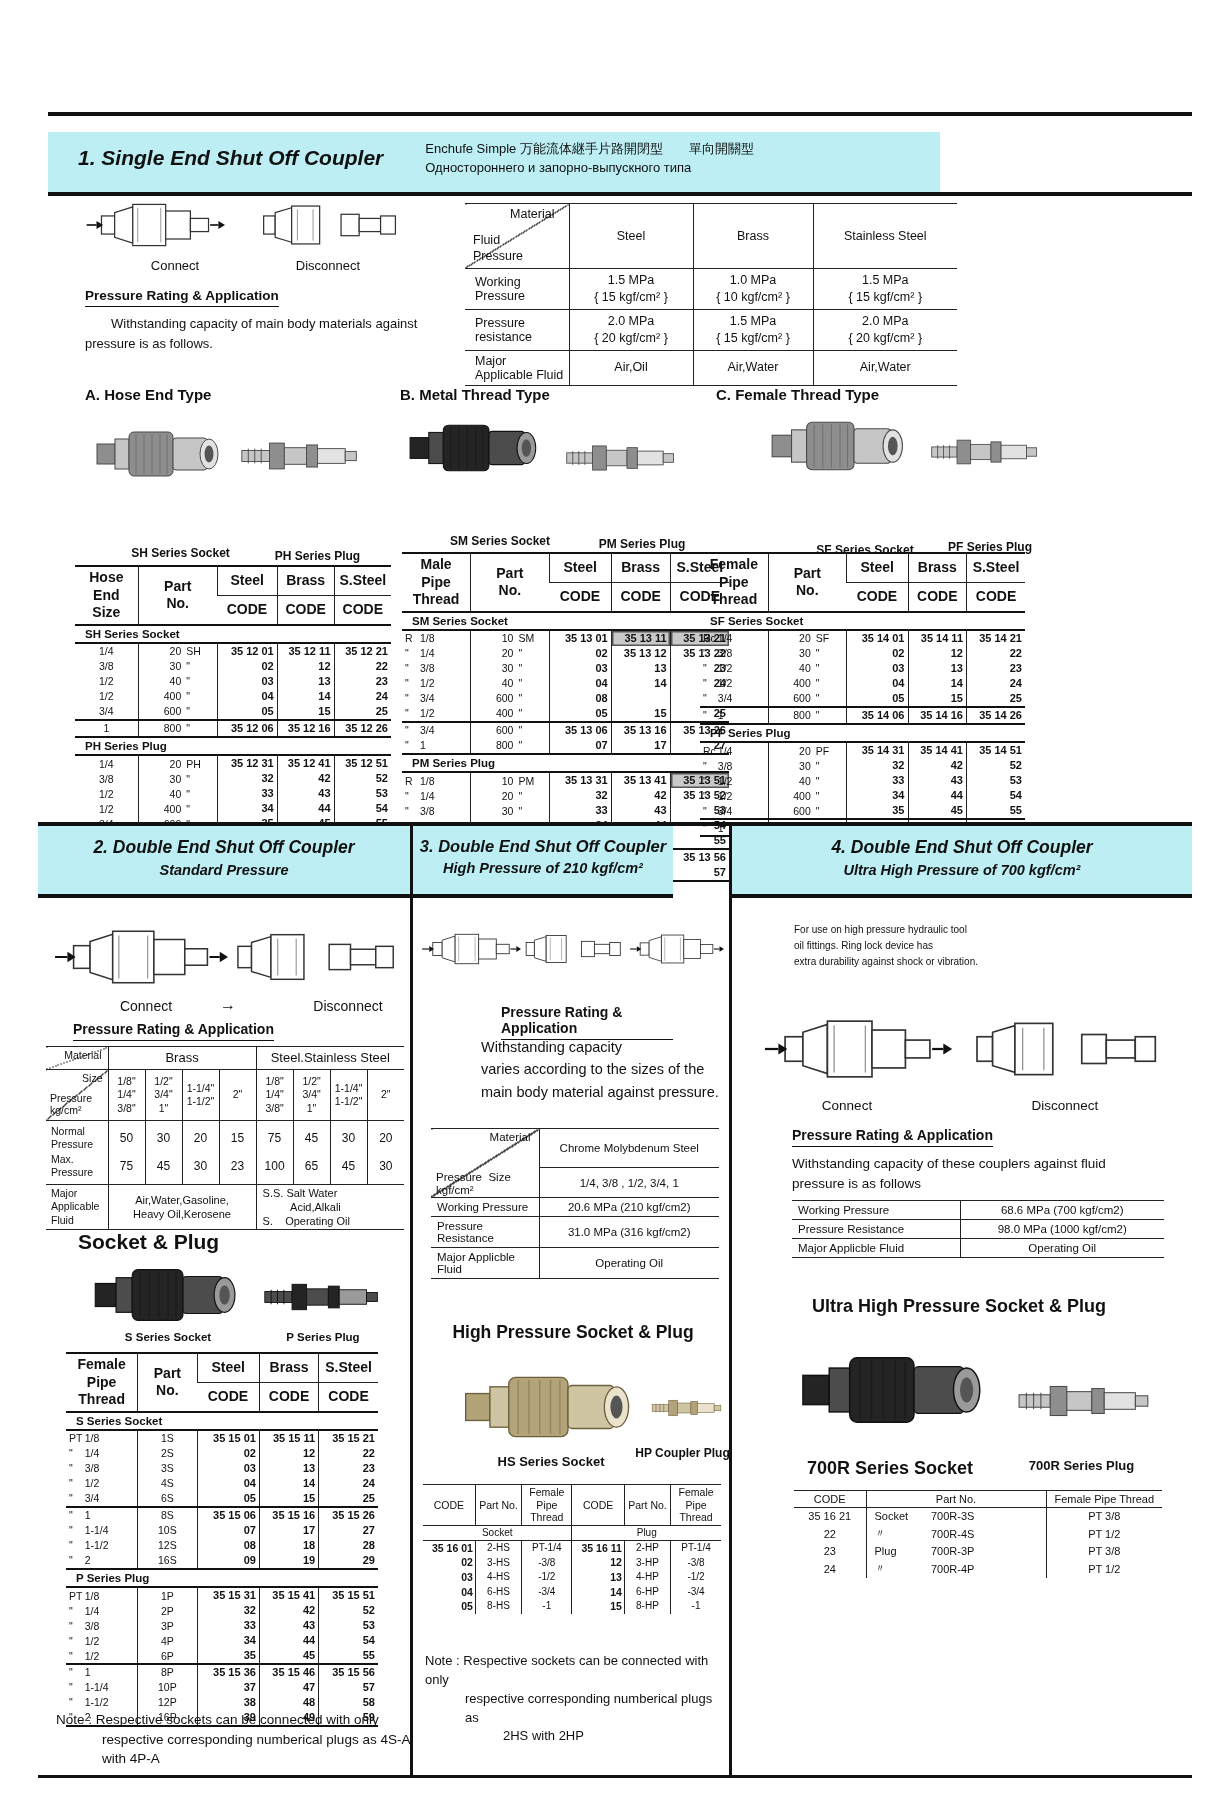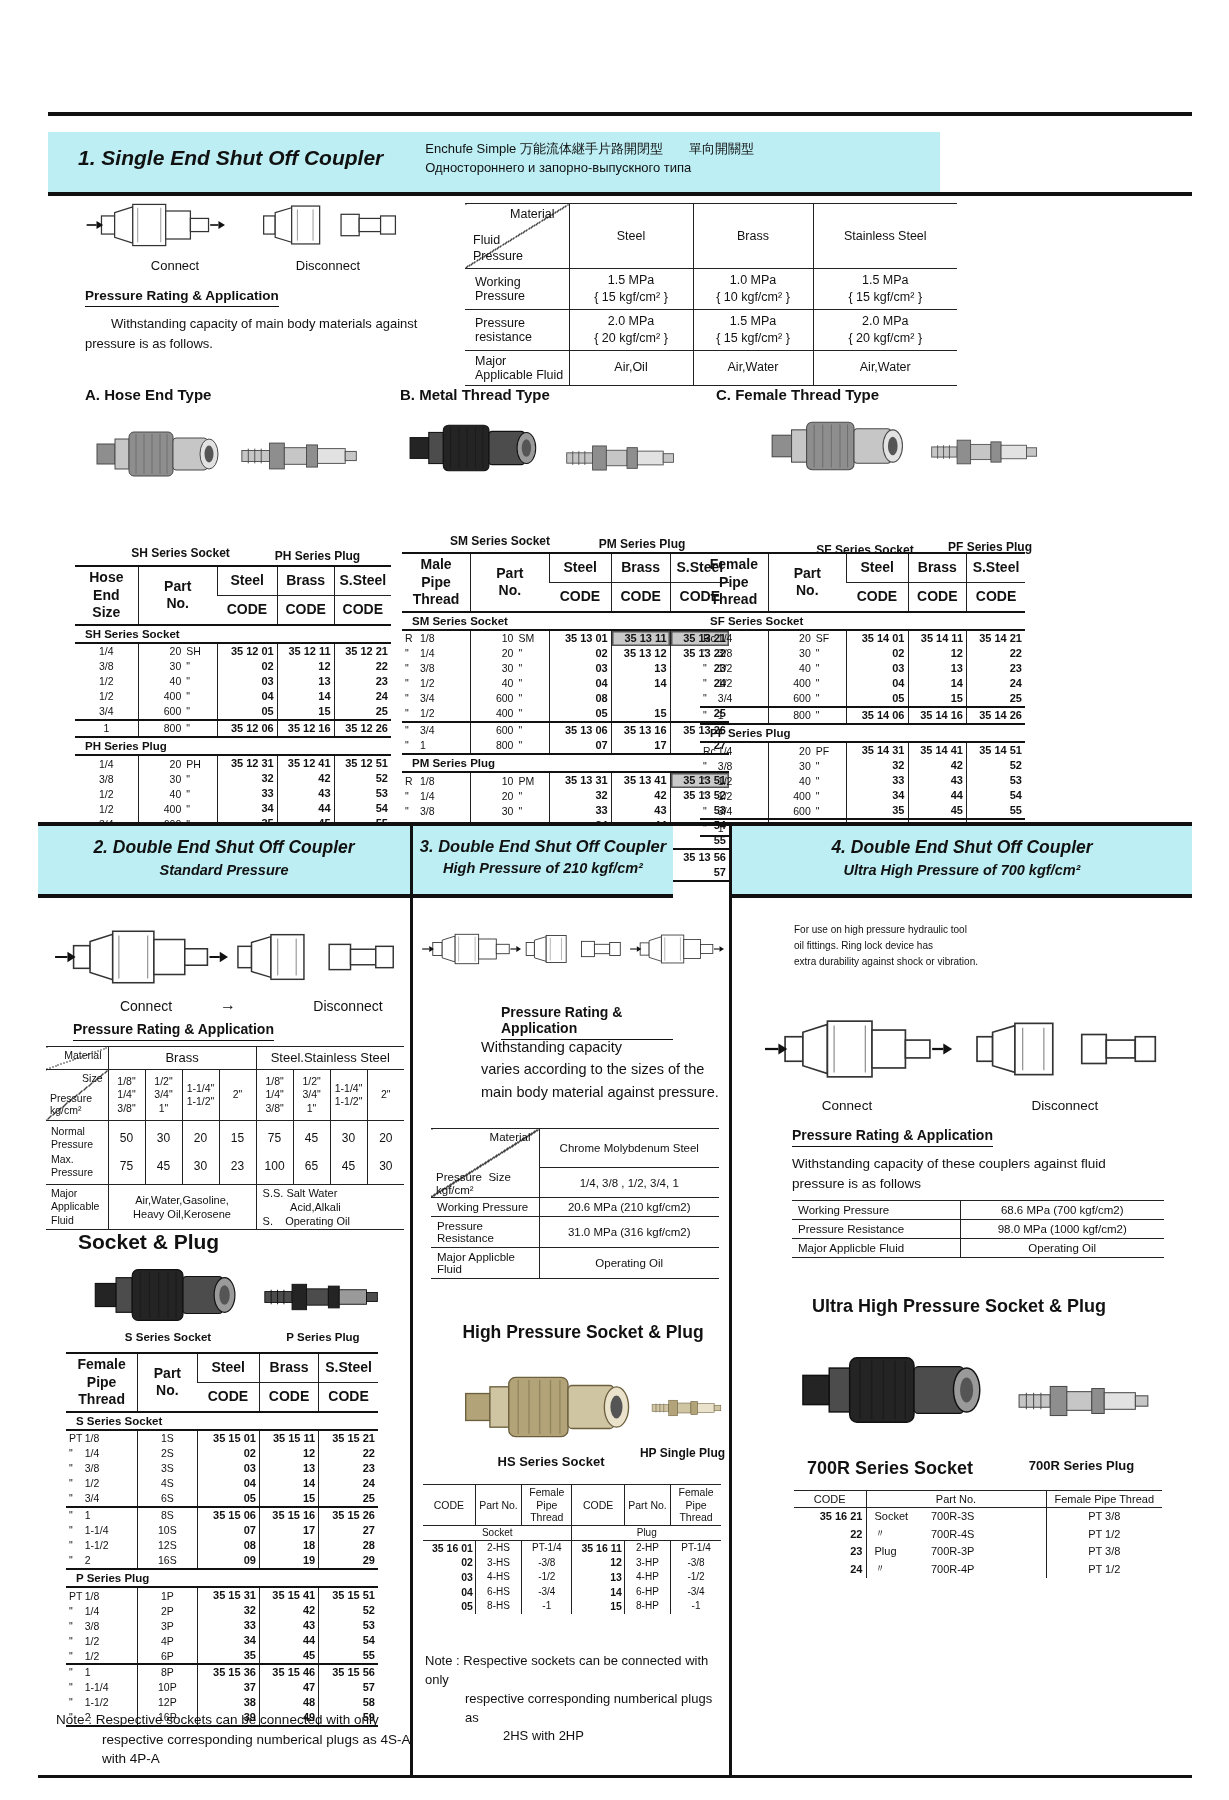--- a/index.html
+++ b/index.html
@@ -101,21 +101,21 @@
   .hptable tbody.data td{border-top:none;border-bottom:none;}
   .hptable tbody.data tr:first-child td{border-top:1px solid #222;}
   .hptable tbody.data td:nth-child(1),.hptable tbody.data td:nth-child(4){text-align:right;font-weight:bold;font-size:10.5px;}
   
   .t700{border-collapse:collapse;width:100%;font-size:11px;table-layout:fixed;}
   .t700 th,.t700 td{border:1px solid #222;padding:2px 3px;text-align:center;font-weight:normal;}
   .t700 tr>*:first-child{border-left:none;}
   .t700 tr>*:last-child{border-right:none;}
   .t700 tbody td{border-top:none;border-bottom:none;}
   .t700 tbody tr:first-child td{border-top:1px solid #222;}
-  .t700 tbody td:nth-child(1){text-align:right;font-weight:bold;}
+  .t700 tbody td:nth-child(1){font-weight:normal;}
   .t700 tbody td:nth-child(2){border-right:none;text-align:left;padding-left:8px;}
   .t700 tbody td:nth-child(3){border-left:none;text-align:left;}
   .note{font-size:13.5px;line-height:1.45;}
   .note div:nth-child(n+2){margin-left:46px;}
   .c3note div:nth-child(2){margin-left:40px;}
   .c3note div:nth-child(3){margin-left:78px;}
   
   .ill{--m1:#c6c6c6;--m2:#8e8e8e;--m3:#e2e2e2;--st:#4a4a4a;}
   .ill.dark{--m1:#4c4c4c;--m2:#242424;--m3:#9a9a9a;--st:#111;}
   .ill.brassy{--m1:#d0c5a2;--m2:#b2a478;--m3:#eae2ca;--st:#6b5f3e;}
@@ -999,30 +999,30 @@
             <td class="k">Pressure Resistance</td>
             <td class="v">31.0 MPa (316 kgf/cm2)</td>
           </tr>
           <tr>
             <td class="k">Major Applicble Fluid</td>
             <td class="v">Operating Oil</td>
           </tr>
         </tbody>
     </table>
 
-    <div class="abs b ctr" style="left:20px;top:496px;width:300px;font-size:17.5px;">High Pressure Socket &amp; Plug</div>
+    <div class="abs b ctr" style="left:10px;top:496px;width:300px;font-size:17.5px;">High Pressure Socket &amp; Plug</div>
 
     <svg class="abs ill brassy" style="left:50px;top:534px;" width="175" height="94">
         <use href="#sym-sock"></use>
       </svg>
     <svg class="abs ill brassy" style="left:238px;top:552px;" width="72" height="60">
         <use href="#sym-plug"></use>
       </svg>
     <span class="abs img-label" style="left:58px;top:628px;width:160px;font-size:13px;">HS Series Socket</span>
-    <span class="abs img-label" style="left:222px;top:620px;width:95px;font-size:12px;">HP Single Plug</span>
+    <span class="abs img-label" style="left:222px;top:620px;width:95px;font-size:12px;">HP Coupler Plug</span>
 
     <table class="hptable abs" style="left:10px;top:658px;width:298px;">
       <colgroup>
           <col style="width:52px">
           <col style="width:46px">
           <col style="width:50px">
           <col style="width:52px">
           <col style="width:46px">
           <col style="width:50px">
         </colgroup>

